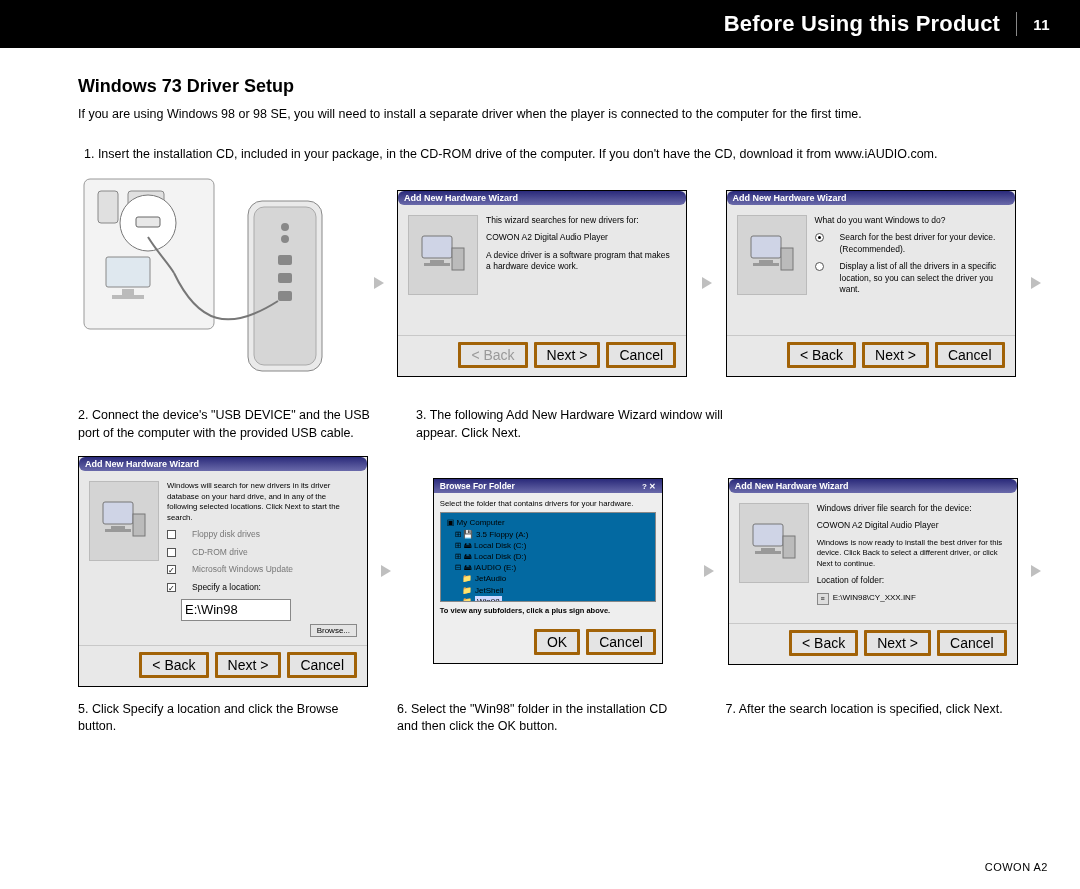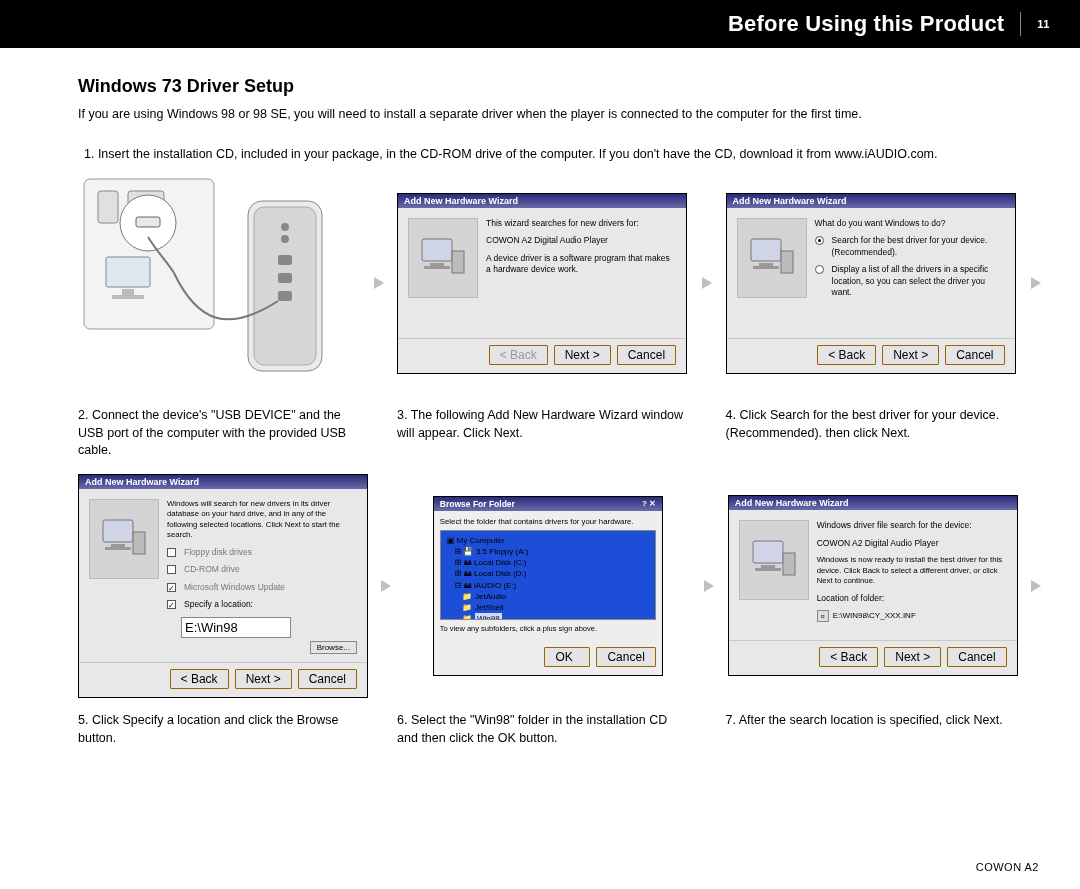--- a/index.html
+++ b/index.html
@@ -1,61 +1,61 @@
 <!DOCTYPE html>
 <html><head>
 <meta charset="utf-8">
 <style>
   * { box-sizing: border-box; margin: 0; padding: 0; }
   html, body { width: 1080px; height: 889px; font-family: Arial, Helvetica, sans-serif; background: #fff; color: #000; }
   .page { width: 1080px; height: 889px; position: relative; background: #fff; }
   .header-bar { background: #000; color: #fff; height: 48px; display: flex; align-items: center; justify-content: flex-end; padding-right: 30px; }
   .header-title { font-size: 22px; font-weight: bold; letter-spacing: .2px; }
   .header-sep { width: 1px; height: 24px; background: #888; margin: 0 16px; }
-  .header-page { font-size: 11px; font-weight: bold; letter-spacing: .5px; }
+  .header-page { font-size: 15px; font-weight: bold; letter-spacing: .5px; }
   .content { padding: 28px 34px 0 78px; }
   .section-title { font-size: 18px; font-weight: bold; margin-bottom: 8px; }
   .intro { font-size: 12.5px; line-height: 1.45; margin-bottom: 22px; }
   .step1 { font-size: 12.5px; line-height: 1.45; margin: 6px 0 10px 6px; }
   .row { display: flex; align-items: center; gap: 8px; margin-bottom: 8px; }
   .col { display: flex; flex-direction: column; }
   .arrow { width: 22px; height: 22px; display: flex; align-items: center; justify-content: center; }
   .arrow svg { width: 12px; height: 14px; }
   .caption { font-size: 12.5px; line-height: 1.4; margin-top: 6px; }
-  .footer { position: absolute; right: 41px; bottom: 16px; font-size: 11px; letter-spacing: .5px; }
+  .footer { position: absolute; right: 32px; bottom: 16px; font-size: 11px; letter-spacing: .5px; }
 
   
   .wiz { width: 290px; border: 1px solid #000; background: #e8e8e8; font-size: 9px; }
-  .wiz-title { background: linear-gradient(#2a2a7a,#6a6aaa); color: #fff; padding: 2px 6px; font-size: 9px; font-weight: bold; }
+  .wiz-title { background: linear-gradient(#2a2a7a,#6a6aaa); color: #fff; padding: 2px 6px; font-size: 9px; font-weight: bold; border-radius: 6px; }
   .wiz-body { display: flex; padding: 10px 10px 8px 10px; gap: 8px; min-height: 130px; }
   .wiz-icon { width: 70px; height: 80px; background: #d4d4d4; border: 1px solid #bbb; display:flex; align-items:center; justify-content:center; }
   .wiz-icon svg { width: 54px; height: 54px; }
   .wiz-text { flex: 1; font-size: 8.5px; line-height: 1.35; }
   .wiz-text p { margin-bottom: 6px; }
   .wiz-btns { display:flex; justify-content:flex-end; gap:6px; padding: 6px 10px 8px 10px; border-top: 1px solid #c8c8c8; }
-  .btn { font-size: 12px; padding: 2px 10px; background: #e4e4e4; border: 1px solid #a16207; border-radius: 1px; min-width: 46px; }
+  .btn { font-size: 14px; padding: 2px 10px; background: #e4e4e4; border: 3px solid #a16207; border-radius: 1px; min-width: 46px; text-align:center; }
   .btn.disabled { color: #999; }
-  .radio-line, .chk-line { display:flex; align-items:flex-start; gap:8px; margin-bottom: 6px; }
+  .radio-line, .chk-line { display:flex; align-items:flex-start; gap:16px; margin-bottom: 6px; }
   .radio, .chk { width:9px; height:9px; border:1px solid #555; background:#fff; flex:0 0 9px; margin-top:1px; }
   .radio { border-radius:50%; position:relative; }
   .radio.sel::after { content:""; position:absolute; inset:2px; background:#000; border-radius:50%; }
   .chk.sel::after { content:"✓"; font-size:8px; line-height:8px; position:relative; top:-1px; left:0; }
   .field { display:inline-block; border:1px solid #888; background:#fff; padding:1px 3px; font-size:13px; min-width:110px; }
   .small-btn { font-size:8px; padding:1px 6px; background:#e4e4e4; border:1px solid #888; }
 
   
   .bff { width: 230px; border:1px solid #000; background:#eee; font-size:8.5px; }
   .bff-title { background: linear-gradient(#2a2a7a,#6a6aaa); color:#fff; padding:2px 6px; font-weight:bold; display:flex; justify-content:space-between; align-items:center; }
   .bff-title .qx { font-size:8px; }
   .bff-body { padding:6px; }
-  .bff-tree { border:1px solid #888; background:#1d4ed8; padding:4px 6px; font-size:8px; line-height:1.4; height:90px; overflow:hidden; }
+  .bff-tree { border:1px solid #888; background:#0369a1; padding:4px 6px; font-size:8px; line-height:1.4; height:90px; overflow:hidden; }
   .bff-tree .lv1 { padding-left: 8px; }
   .bff-tree .lv2 { padding-left: 16px; }
   .bff-tree .sel { background:#cfd8ff; display:inline-block; padding:0 2px; }
-  .bff-note { font-size:7.5px; margin:4px 0; }
+  .bff-note { font-size:7.5px; margin:4px 0;font-weight:bold; }
   .bff-btns { display:flex; justify-content:flex-end; gap:6px; padding:4px 6px 8px; }
 
   
   .usb-illus { width: 260px; height: 220px; position:relative; }
 
   
   .c1 { width: 300px; }
   .c2 { width: 310px; }
   .c3 { width: 310px; }
   .row2 .c2 { display:flex; flex-direction:column; align-items:center; }
@@ -184,21 +184,20 @@
             <polygon points="1,1 11,7 1,13" fill="#bfbfbf"></polygon>
           </svg>
       </div>
     </div>
 
     <div class="row" style="align-items:flex-start; margin-bottom:14px;">
       <div class="c1 caption">2. Connect the device's "USB DEVICE" and the USB port of the computer with the provided USB cable.</div>
       <div style="width:22px"></div>
       <div class="c2 caption">3. The following Add New Hardware Wizard window will appear. Click Next.</div>
       <div style="width:22px"></div>
-      <div class="c3 caption">4. Click Search for the best driver for your device. (Recommended). then click Next.</div>
       <div style="width:22px"></div>
     </div>
 
     <div class="row row2">
       <div class="col c1">
         <div class="wiz">
           <div class="wiz-title">Add New Hardware Wizard</div>
           <div class="wiz-body">
             <div class="wiz-icon">
               <svg viewBox="0 0 54 54">

